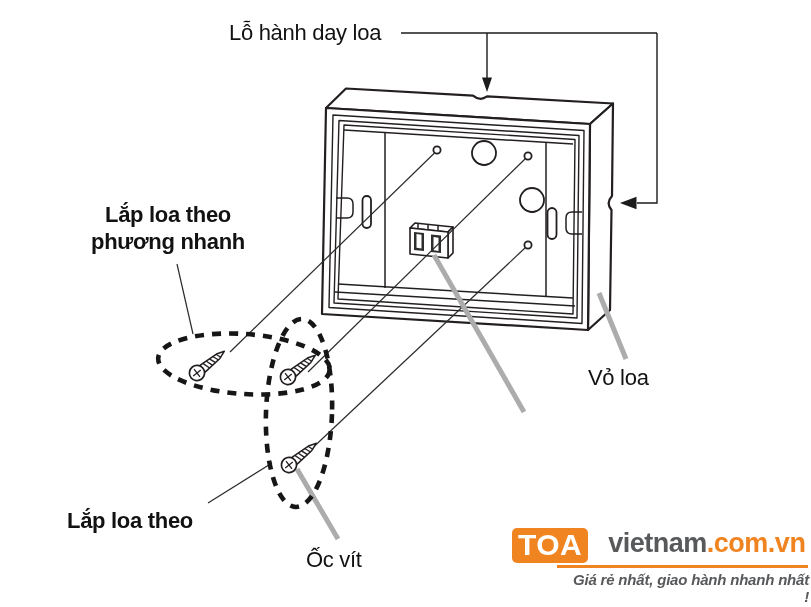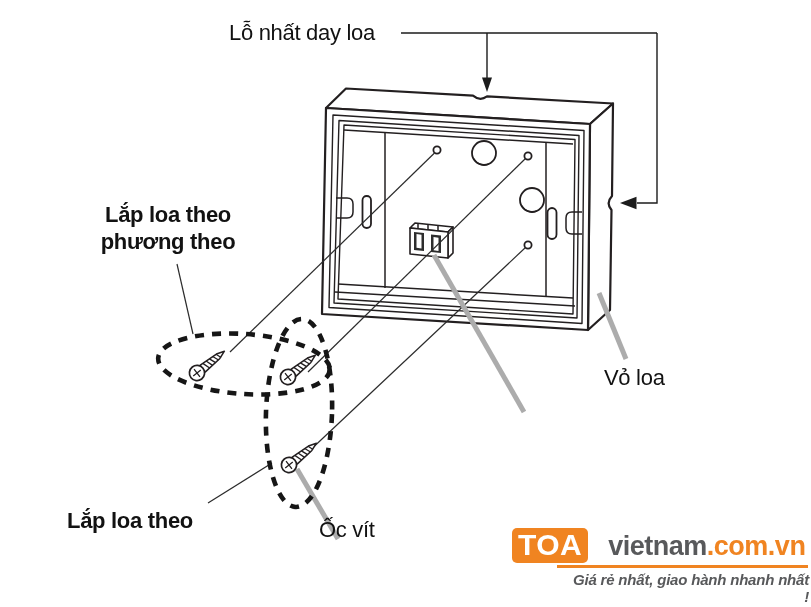--- a/index.html
+++ b/index.html
@@ -22,21 +22,21 @@
   .thread{fill:none;stroke:var(--ink,#231F20);stroke-width:1.3;}
   .tb{fill:#fff;stroke:var(--ink,#231F20);stroke-width:1.6;stroke-linejoin:round;}
   .tbd{fill:#2d2d2d;stroke:none;}
 
   
   .label{position:absolute;font-size:22px;line-height:27px;letter-spacing:-0.3px;
          color:#121212;white-space:nowrap;}
   .center{text-align:center;white-space:normal;font-weight:bold;}
 
   
-  .logo-row{position:absolute;left:512px;top:528px;display:flex;align-items:center;}
+  .logo-row{position:absolute;left:512px;top:528px;display:flex;align-items:flex-start;}
   .logo-box{display:inline-block;background:var(--orange,#F08421);color:#fff;
             font-weight:bold;font-size:30px;line-height:34px;padding:0 6px 1px 6px;
             border-radius:5px;letter-spacing:0.5px;}
   .logo-name{font-weight:bold;font-size:27px;letter-spacing:-0.5px;
              color:var(--gray,#58595B);margin-left:20px;line-height:30px;}
   .logo-domain{font-weight:bold;font-size:27px;letter-spacing:-0.5px;
                color:var(--orange,#F08421);line-height:30px;}
   .logo-rule{position:absolute;left:557px;top:565px;width:251px;height:3px;
              background:var(--orange,#F08421);}
   .tagline{position:absolute;left:567px;top:571px;width:242px;text-align:right;
@@ -119,35 +119,35 @@
     </g>
 
     <ellipse class="dash" cx="244" cy="364" rx="86" ry="30" transform="rotate(4 244 364)"></ellipse>
     <ellipse class="dash" cx="299" cy="413" rx="33" ry="94" transform="rotate(2 299 413)"></ellipse>
 
     <use href="#screw" transform="translate(197,373) rotate(-38)"></use>
     <use href="#screw" transform="translate(288,377) rotate(-38)"></use>
     <use href="#screw" transform="translate(289,465) rotate(-38)"></use>
   </svg>
 
-  <div class="label" style="left:229px;top:19px;">Lỗ nhất day loa</div>
+  <div class="label" style="left:229px;top:19px;">Lỗ hành day loa</div>
 
   <div class="label center" style="left:78px;top:201px;width:180px;">
     <span>Lắp loa theo</span><br>
-    <span>phương theo</span>
+    <span>phương nhanh</span>
   </div>
 
-  <div class="label" style="left:604px;top:364px;">Vỏ loa</div>
+  <div class="label" style="left:588px;top:364px;">Vỏ loa</div>
 
 
   <div class="label center" style="left:50px;top:507px;width:160px;">
     <span>Lắp loa theo</span><br>
   </div>
 
-  <div class="label" style="left:306px;top:516px;margin-left:13px;">Ốc vít</div>
+  <div class="label" style="left:306px;top:546px;">Ốc vít</div>
 
   <div class="logo-row">
     <span class="logo-box">TOA</span>
     <span class="logo-name">vietnam</span>
     <span class="logo-domain">.com.vn</span>
   </div>
   <div class="logo-rule"></div>
   <div class="tagline">Giá rẻ nhất, giao hành nhanh nhất !</div>
 </div>
 

